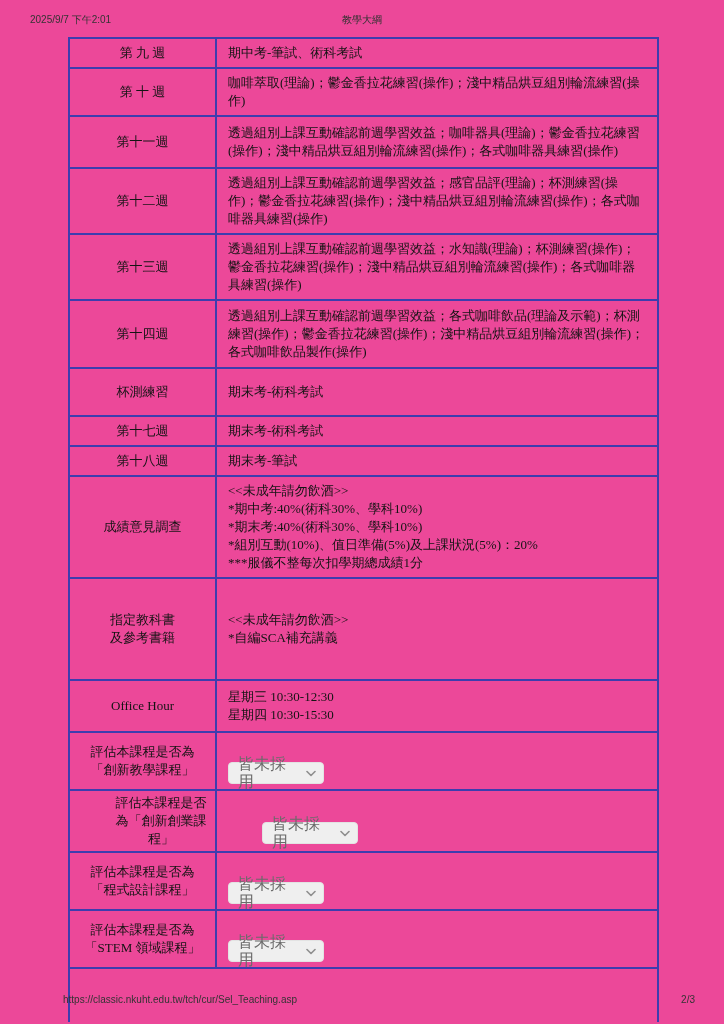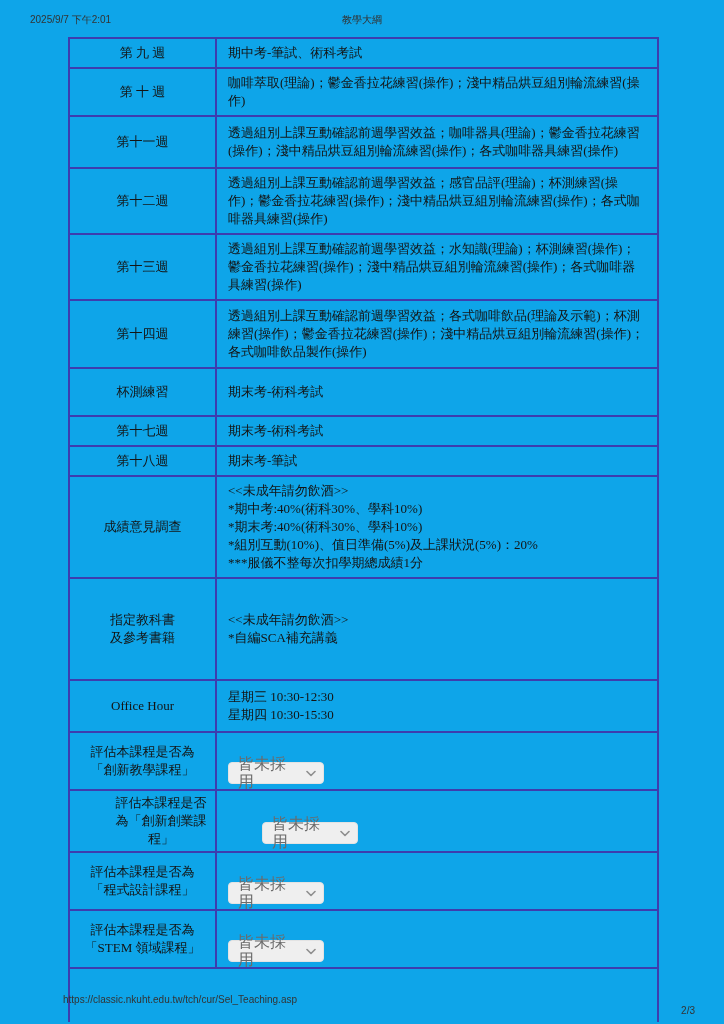--- a/index.html
+++ b/index.html
@@ -7,37 +7,37 @@
     --text-color:#141414;
     --select-bg:#efefef;
     --select-text:#6b6b6b;
     --chrome-text:#333333;
   }
   *{margin:0;padding:0;box-sizing:border-box;}
   html,body{background:#ffffff;}
   .page{
     position:relative;
     width:724px;height:1024px;
-    background:#0ea5e9;
+    background:#ec4899;
     font-family:"Liberation Serif","DejaVu Serif",serif;
     color:var(--text-color);
     overflow:hidden;
   }
   
   .hdr,.ftr{
     position:absolute;left:0;right:0;
     font-family:"Liberation Sans","DejaVu Sans",sans-serif;
     font-size:10px;color:var(--chrome-text);
   }
   .hdr{top:13px;}
   .hdr .dt{position:absolute;left:30px;top:0;}
   .hdr .ttl{position:absolute;left:0;right:0;text-align:center;top:0;}
   .ftr{top:994px;}
   .ftr .url{position:absolute;left:30px;top:0;padding-left:33px;}
-  .ftr .pg{position:absolute;right:29px;top:11px;}
+  .ftr .pg{position:absolute;right:29px;top:0;}
 
   
   table.syllabus{
     position:absolute;left:68px;top:37px;
     width:589px;
     border-collapse:collapse;
     table-layout:fixed;
     font-size:13px;
     line-height:18px;
   }

